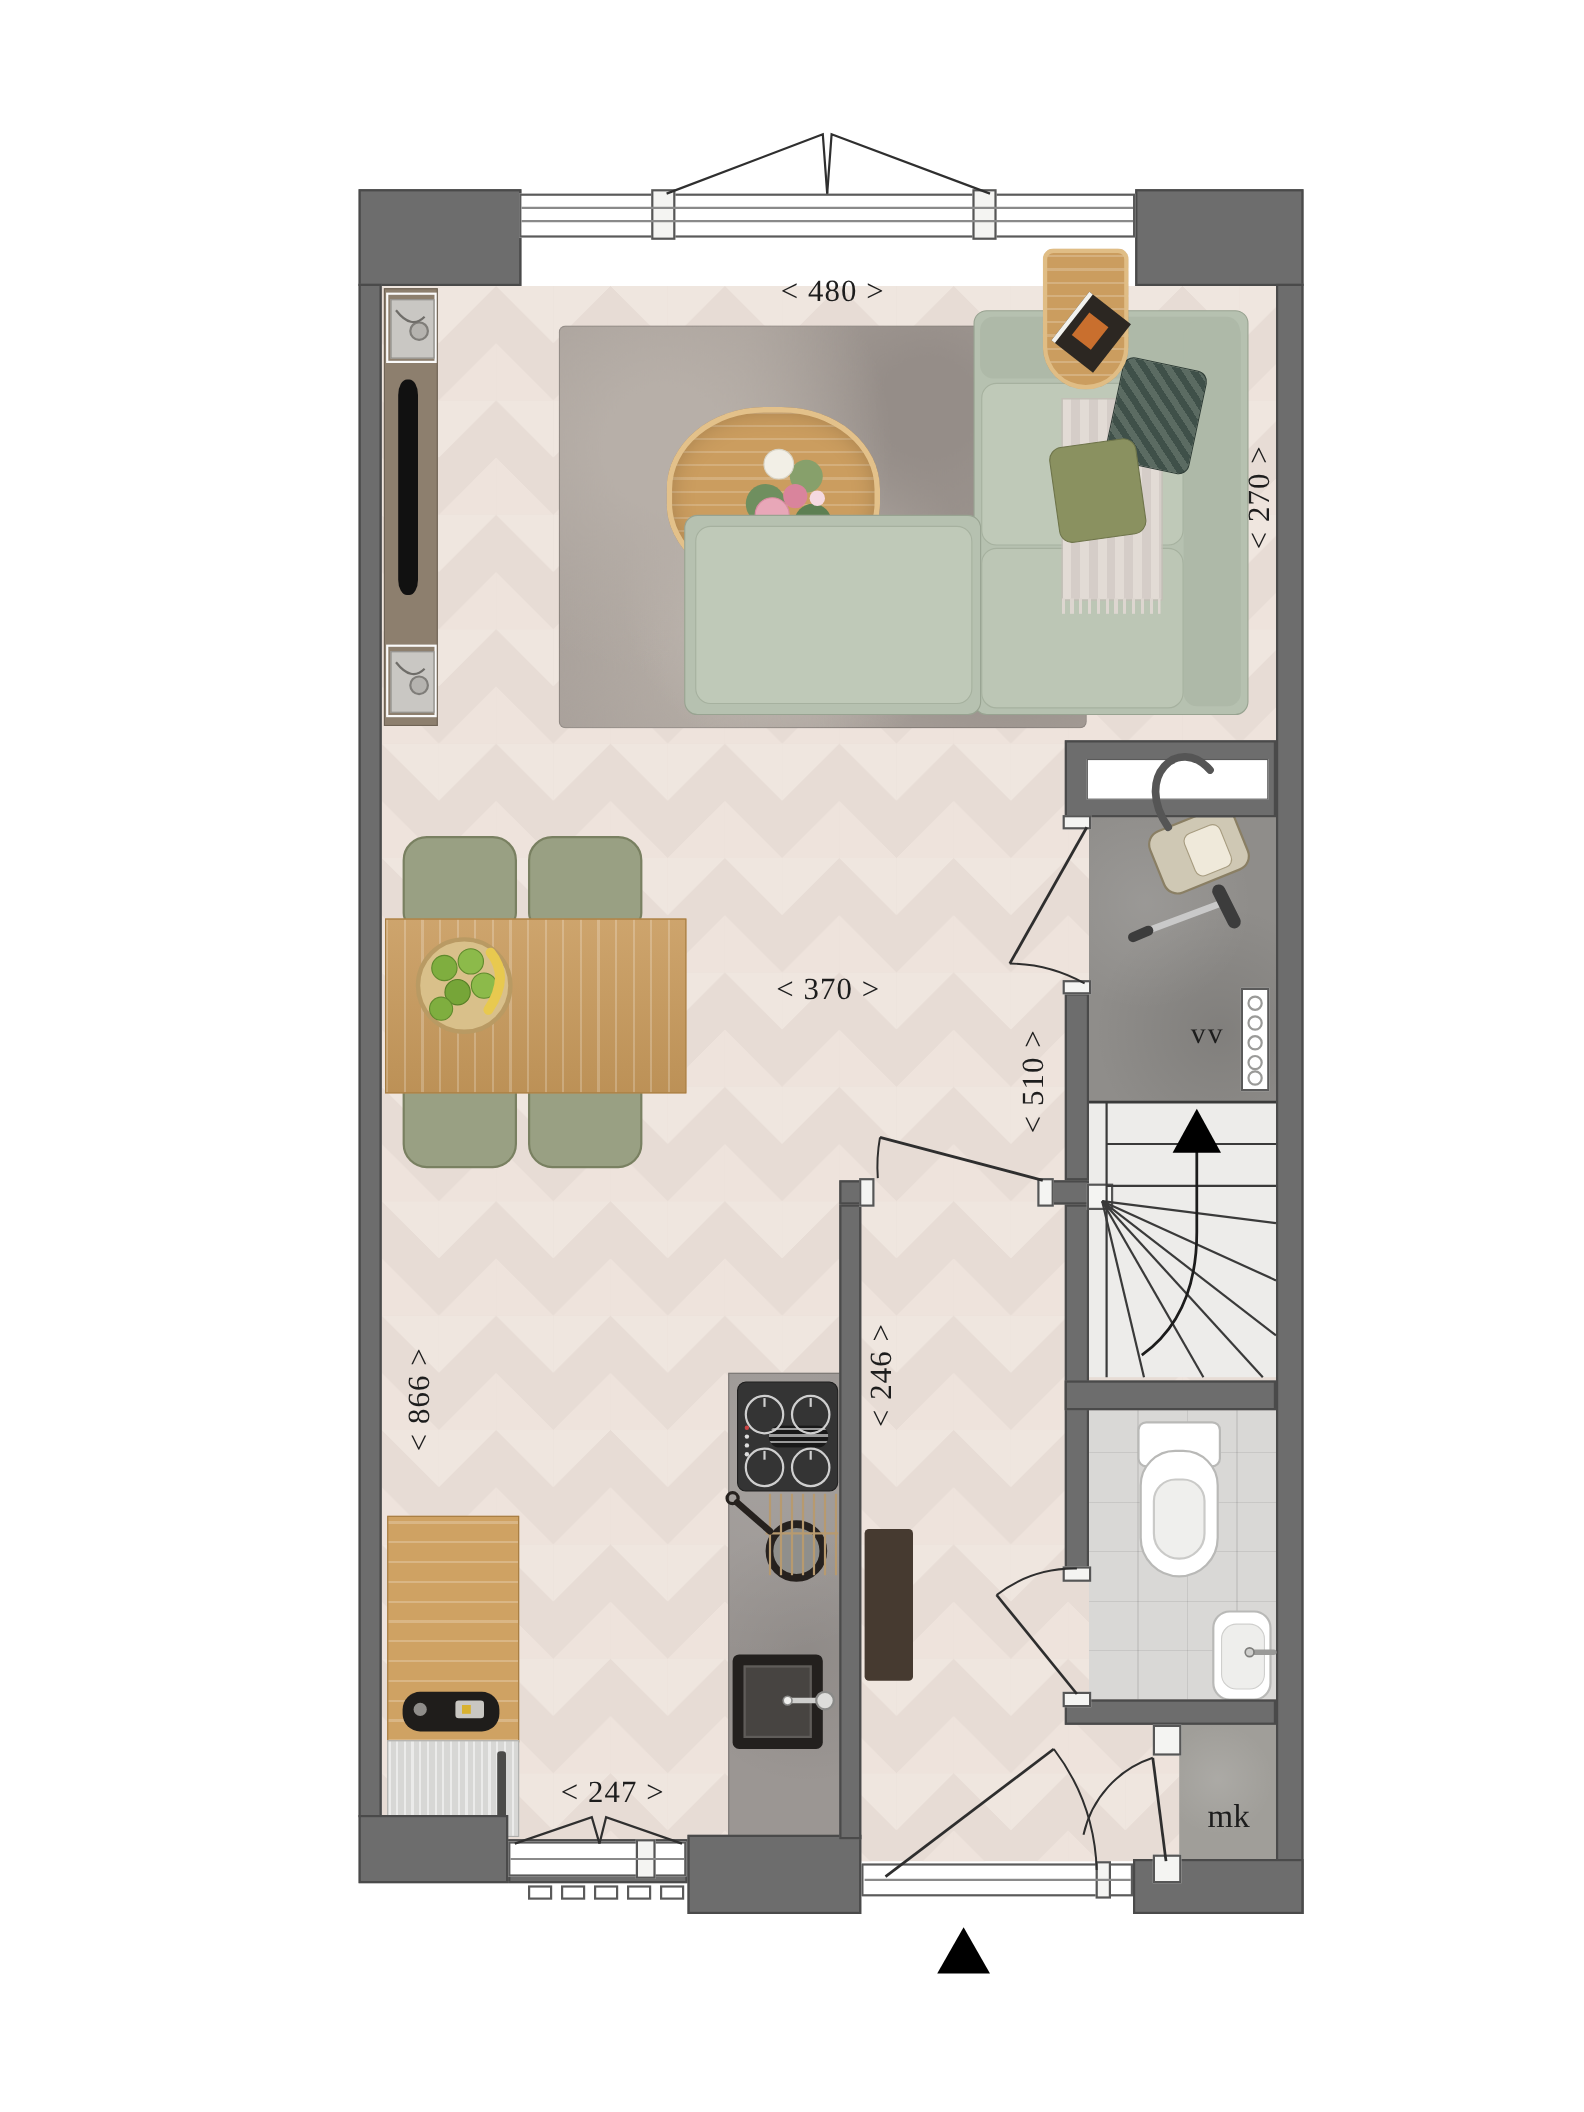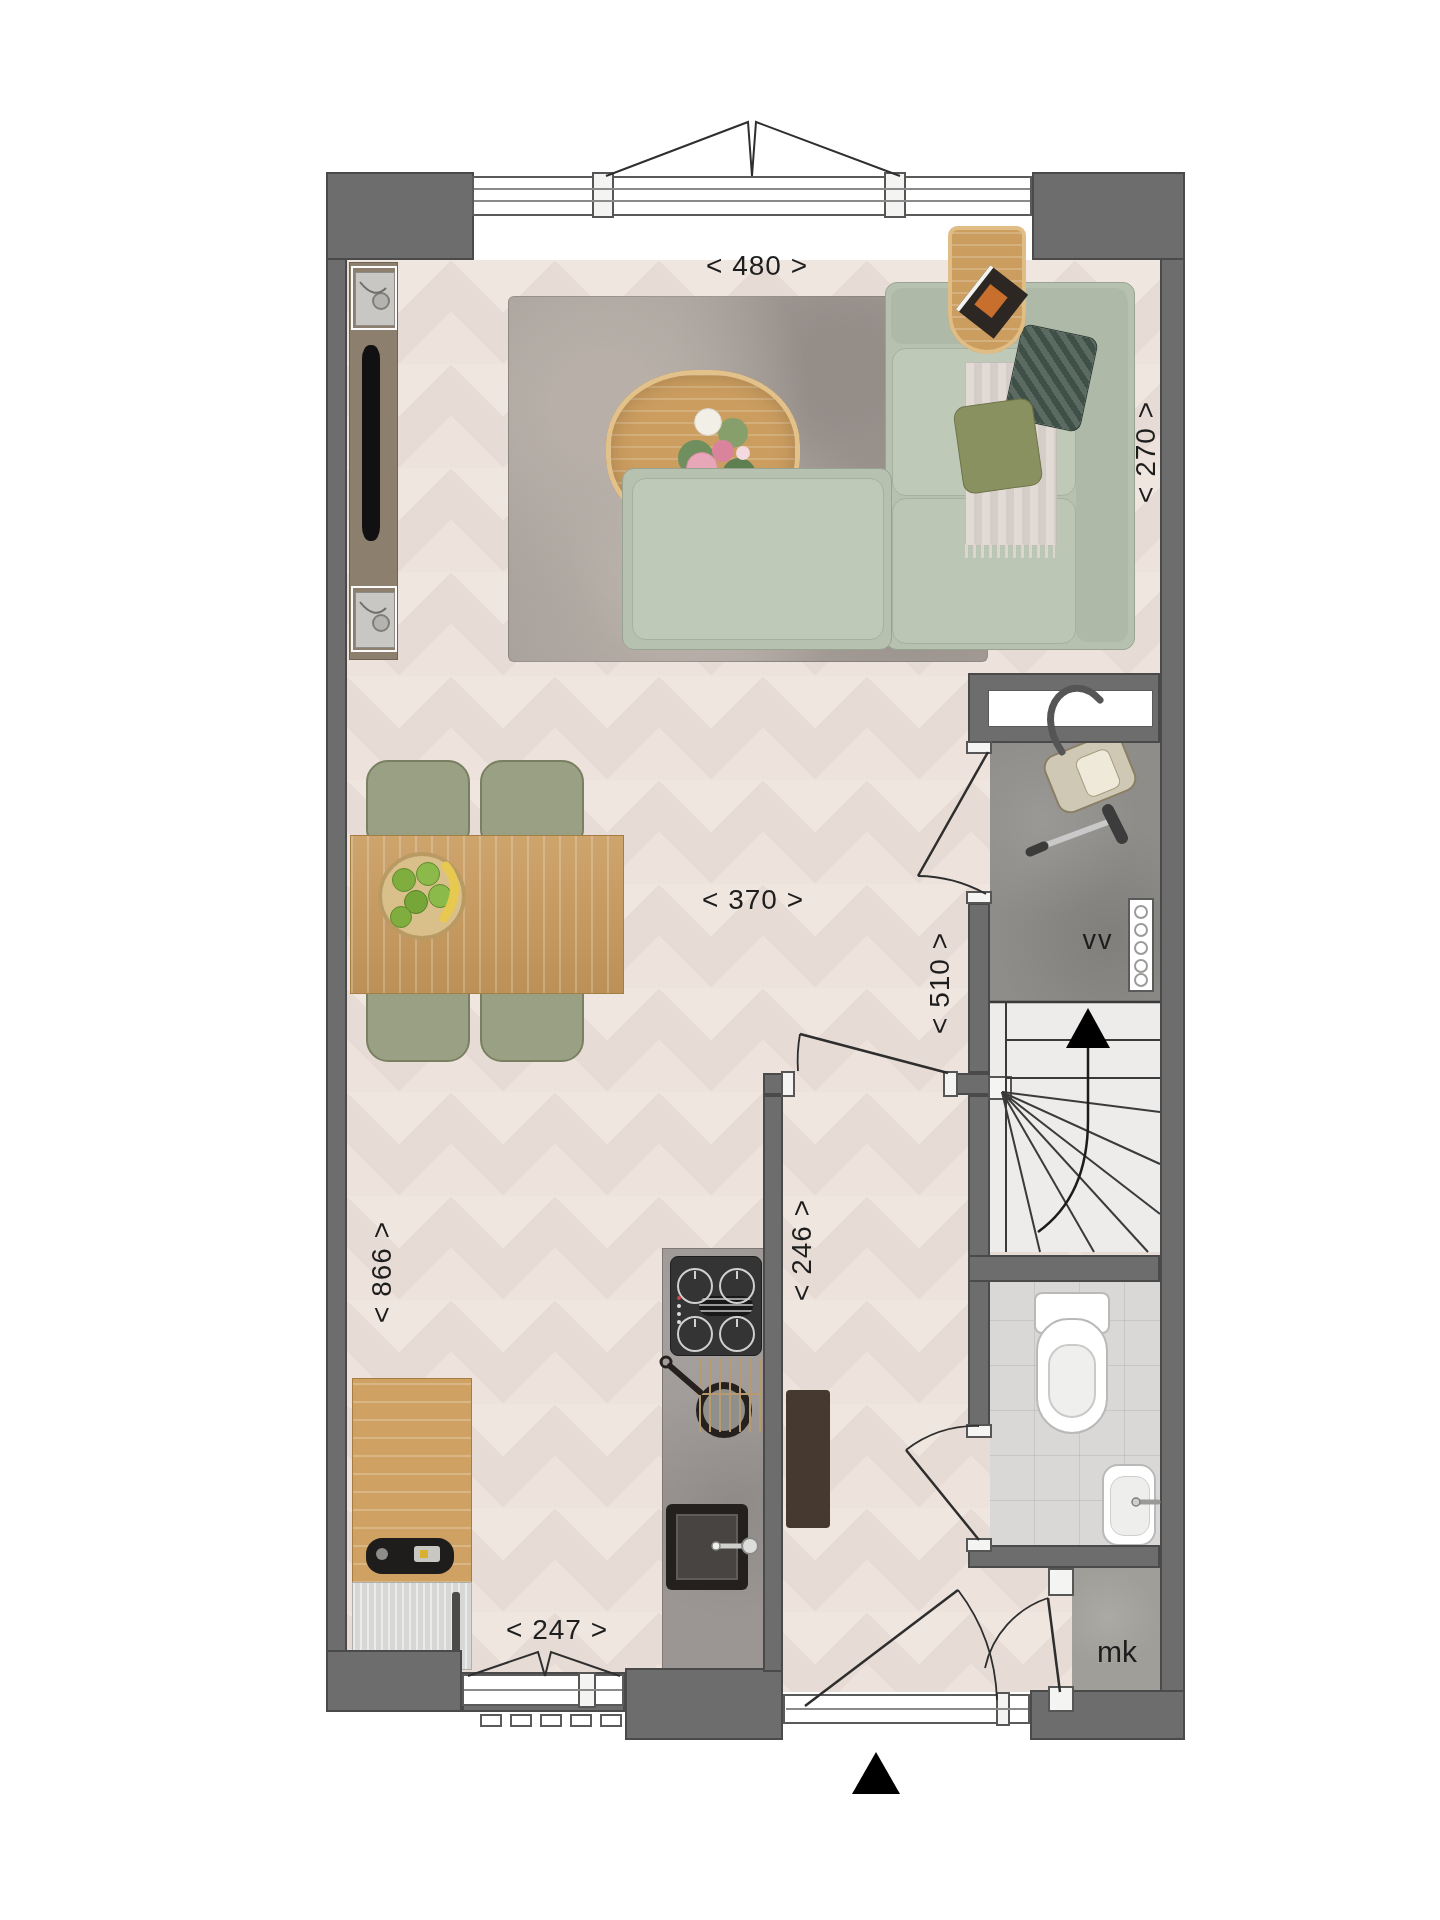--- a/index.html
+++ b/index.html
@@ -1,17 +1,17 @@
 <!DOCTYPE html>
 <html><head>
 <meta charset="utf-8">
 <style>
   html,body{margin:0;padding:0;background:#ffffff;}
   #canvas{position:relative;width:1440px;height:1920px;background:#ffffff;overflow:hidden;
-          font-family:Liberation Sans, sans-serif;border-radius:19px;}
+          font-family:Liberation Serif, serif;border-radius:19px;}
   .abs{position:absolute;}
   
   .wall{position:absolute;background:#6d6d6d;outline:2px solid #4a4a4a;outline-offset:-2px;}
   
   .parquet{position:absolute;background-color:#e7dcd5;
     background-image:
       linear-gradient(135deg,#efe6df 25%,transparent 25%),
       linear-gradient(225deg,#efe6df 25%,transparent 25%),
       linear-gradient(45deg,#eee3dc 25%,transparent 25%),
       linear-gradient(315deg,#eee3dc 25%,transparent 25%);

